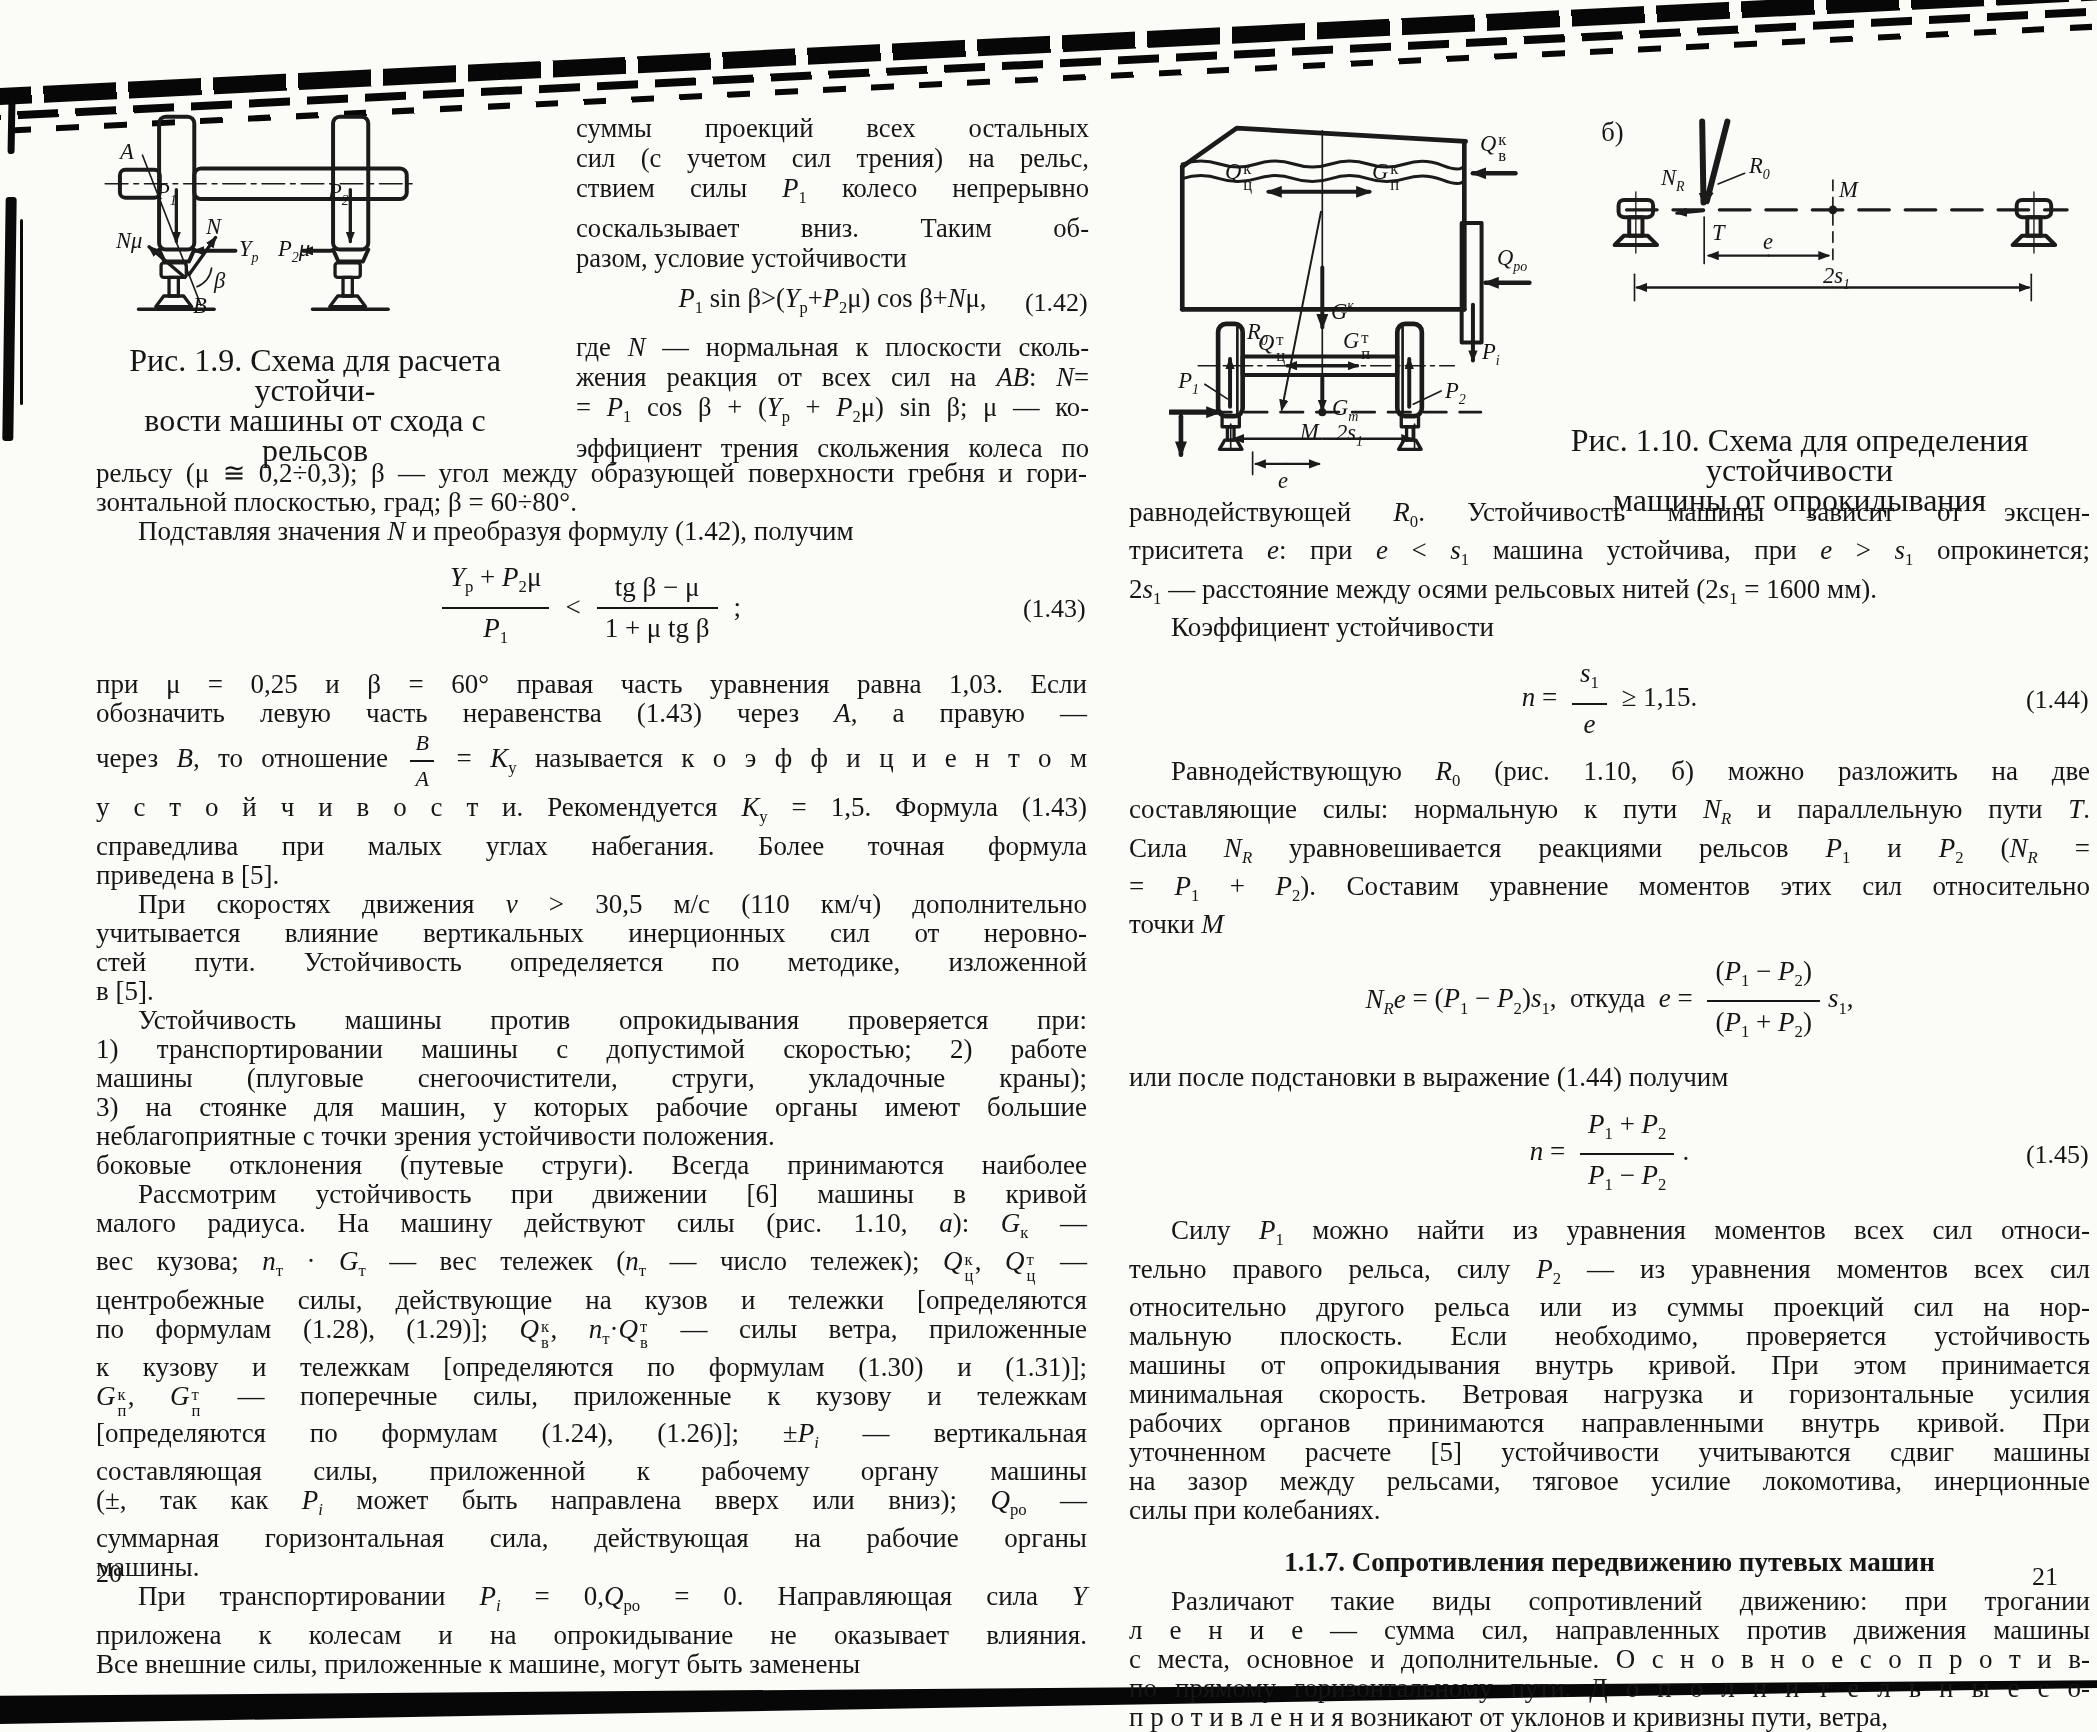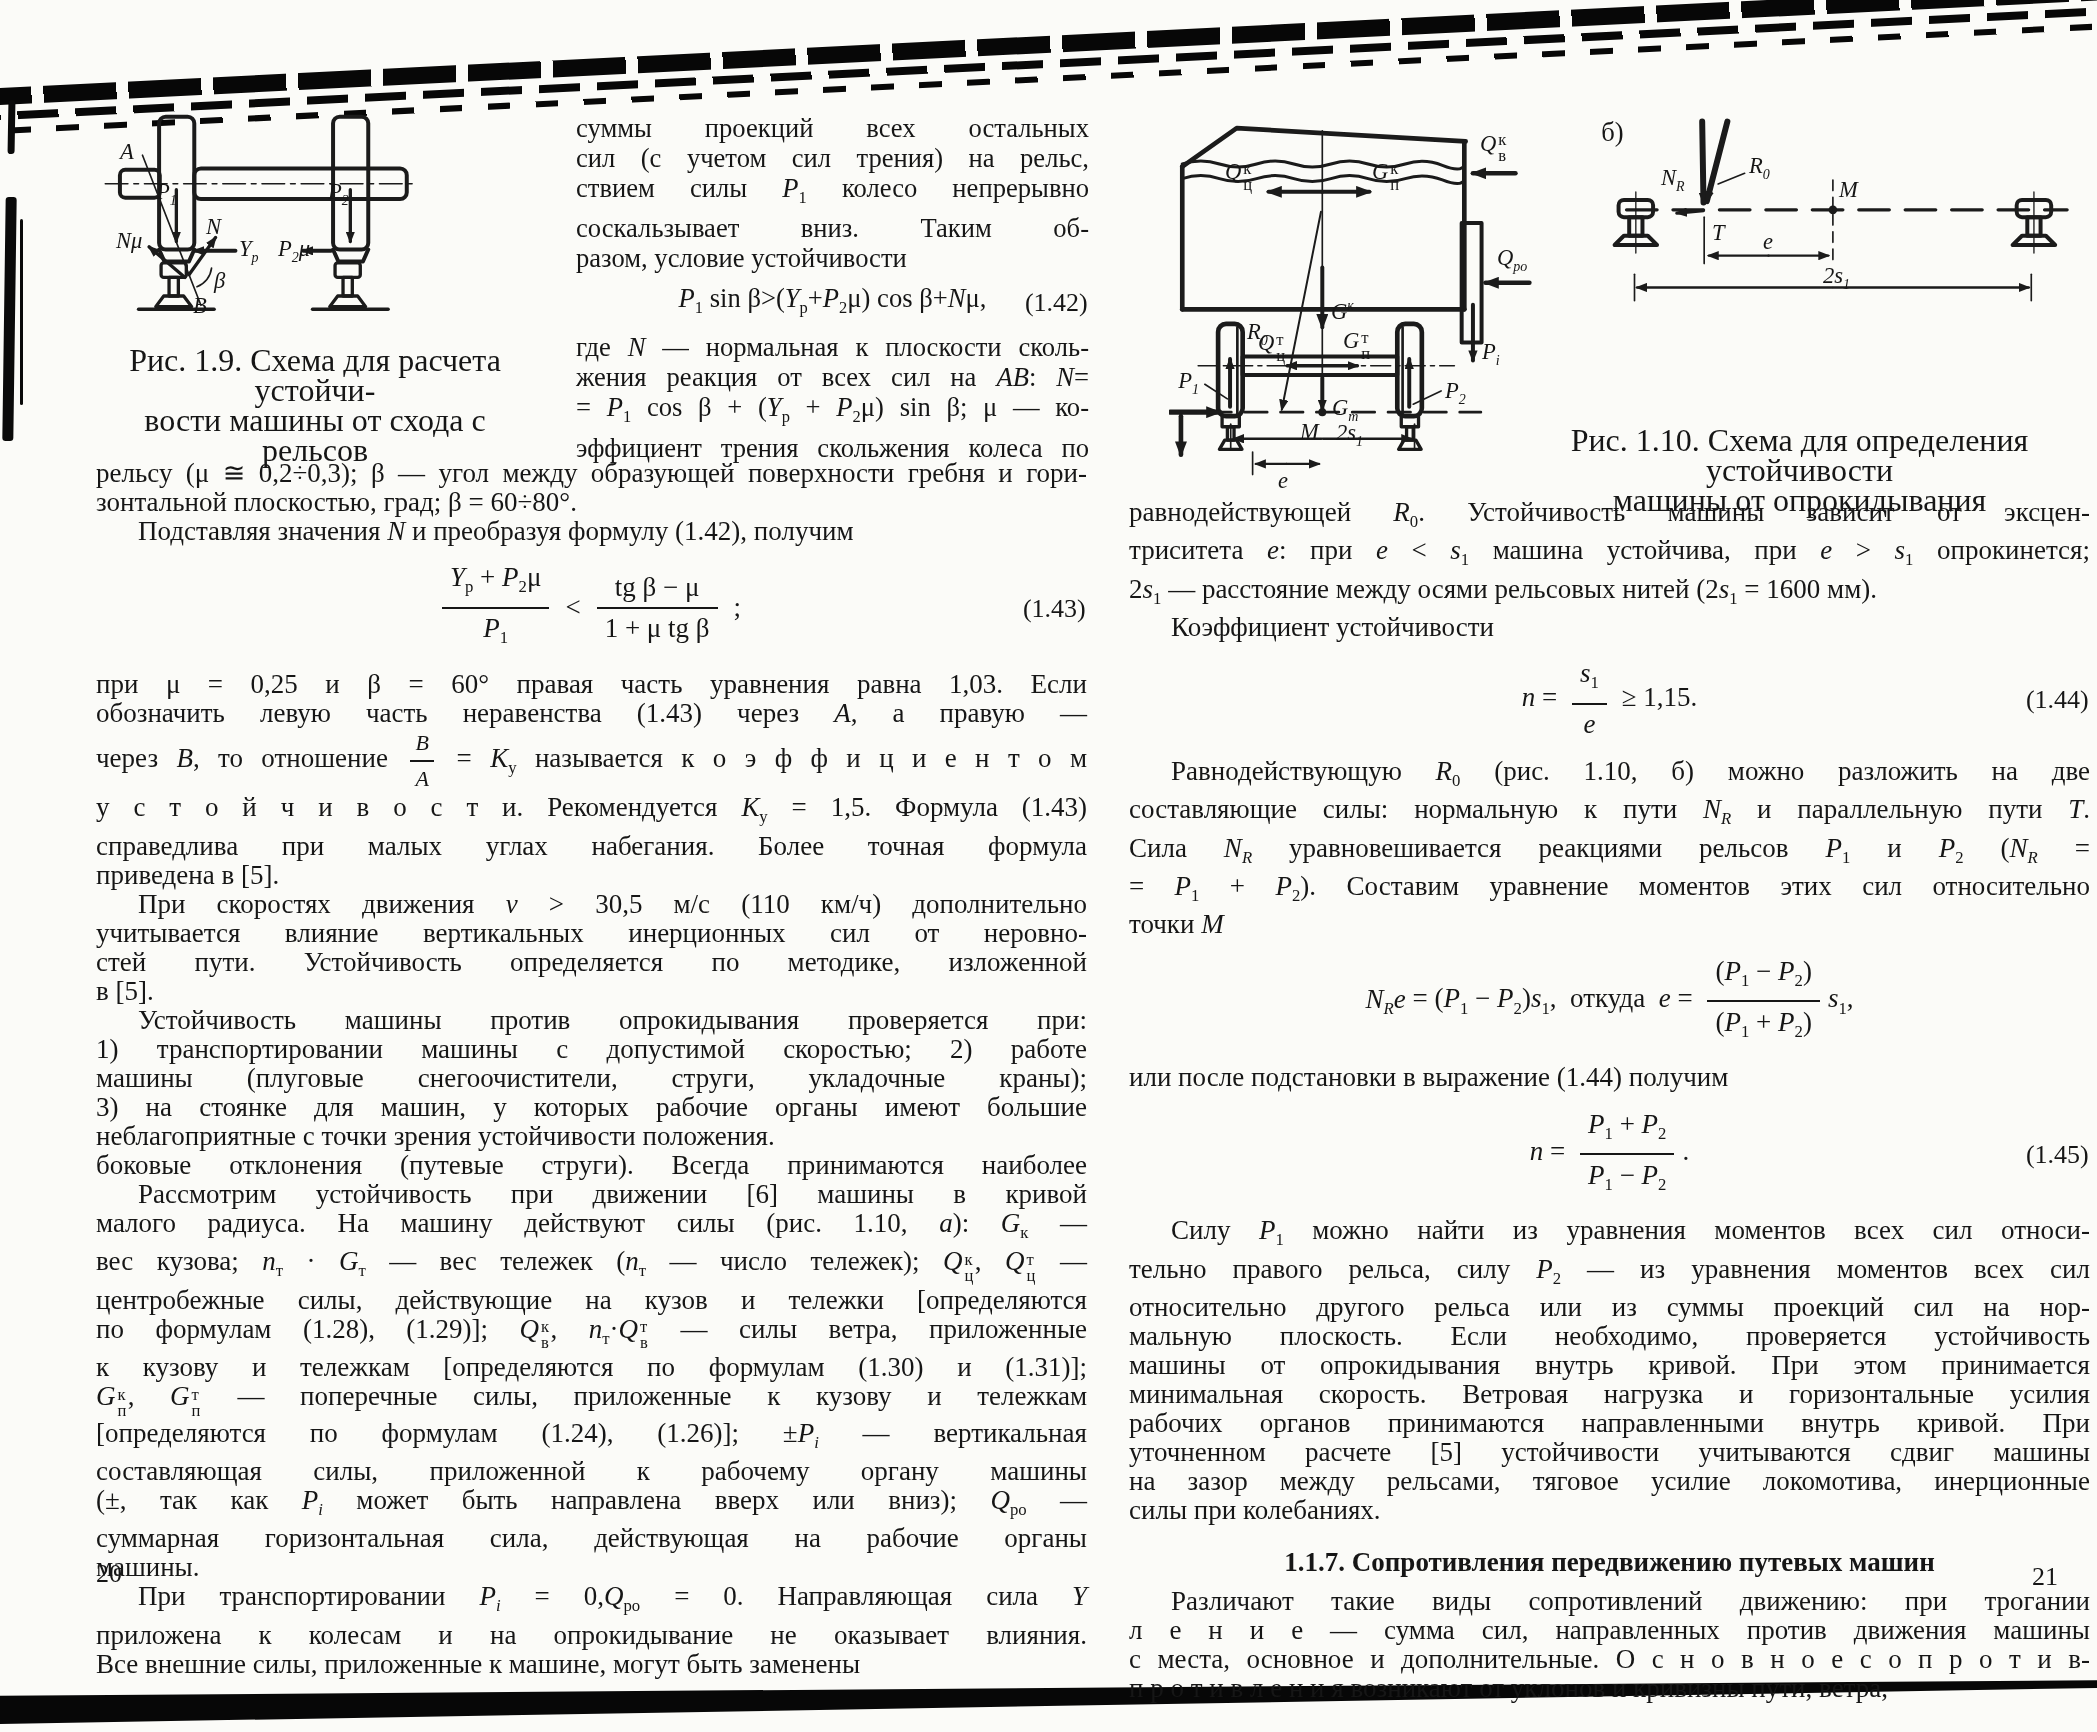--- a/index.html
+++ b/index.html
@@ -317,20 +317,21 @@
         <div class="ln ">машины от опрокидывания внутрь кривой. При этом принимается</div>
         <div class="ln ">минимальная скорость. Ветровая нагрузка и горизонтальные усилия</div>
         <div class="ln ">рабочих органов принимаются направленными внутрь кривой. При</div>
         <div class="ln ">уточненном расчете [5] устойчивости учитываются сдвиг машины</div>
         <div class="ln ">на зазор между рельсами, тяговое усилие локомотива, инерционные</div>
         <div class="ln l">силы при колебаниях.</div>
         <div class="ln hd">1.1.7. Сопротивления передвижению путевых машин</div>
         <div class="ln i">Различают такие виды сопротивлений движению: при трогании</div>
         <div class="ln ">л е н и е — сумма сил, направленных против движения машины</div>
         <div class="ln ">с места, основное и дополнительные. О с н о в н о е  с о п р о т и в-</div>
+        <div class="ln ">по прямому горизонтальному пути. Д о п о л н и т е л ь н ы е  с о-</div>
         <div class="ln l">п р о т и в л е н и я  возникают от уклонов и кривизны пути, ветра,</div>
       </div>
 
     <div class="pagenum" style="left:2032px;top:1562px;">21</div>
   </div>
 
 </div>
 
 
 </body></html>

